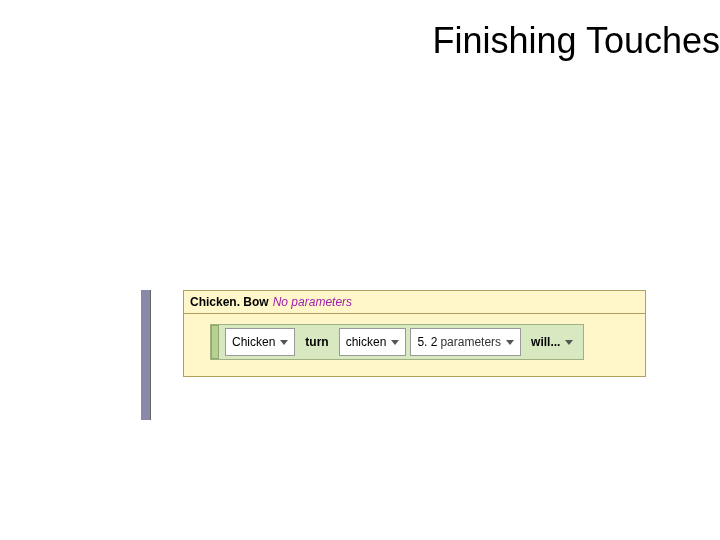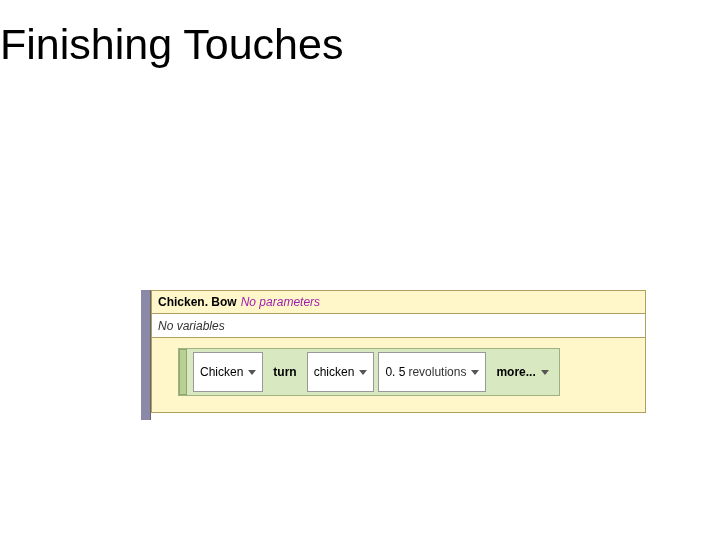--- a/index.html
+++ b/index.html
@@ -16,22 +16,22 @@
     position: relative;
     width: 720px;
     height: 540px;
     box-sizing: border-box;
   }
   .title {
     position: absolute;
     top: 20px;
     left: 0;
     width: 100%;
-    text-align: left;
-    font-size: 43px;
+    text-align: right;
+    font-size: 36px;
     font-weight: 400;
   }
   .bullet-wrap {
     position: absolute;
     top: 90px;
     left: 35px;
     width: 400px;
     font-size: 24px;
     line-height: 1.25;
   }
@@ -65,20 +65,21 @@
   .panel {
     margin-left: 10px;
     font-size: 12px;
     font-family: Verdana, Tahoma, Arial, sans-serif;
   }
   .row {
     border: 1px solid #b0a060;
     background: #fff7c9;
     padding: 4px 6px;
     box-sizing: border-box;
+    margin-left: 32px;
   }
   .row + .row {
     border-top: none;
   }
   .row.params {
     height: 24px;
     display: flex;
     align-items: center;
   }
   .row.params b {
@@ -114,21 +115,21 @@
     width: 6px;
     background: #b8d090;
     border: 1px solid #90a870;
     margin: -3px 2px -3px -4px;
   }
   .tile {
     display: inline-flex;
     align-items: center;
     background: #ffffff;
     border: 1px solid #999;
-    padding: 12px 6px;
+    padding: 6px 6px;
     font-size: 12px;
     font-family: Verdana, Tahoma, Arial, sans-serif;
     gap: 3px;
     white-space: nowrap;
   }
   .tile.no-box {
     background: transparent;
     border: none;
     font-weight: bold;
   }
@@ -155,50 +156,47 @@
   <div class="editor">
     <div class="editor-left-edge"></div>
 
     <div class="panel">
 
       <div class="row params">
         <b>Chicken. Bow</b>
         <span class="gray">No parameters</span>
       </div>
 
-      <div class="row vars">
-        <span>No variables</span>
-      </div>
 
       <div class="row code">
         <span class="stmt">
           <span class="left-tab"></span>
 
           <span class="tile">
             <span>Chicken</span>
             <span class="tri"></span>
           </span>
 
           <span class="tile no-box">
             <b>turn</b>
           </span>
 
           <span class="tile">
             <span>chicken</span>
             <span class="tri"></span>
           </span>
 
           <span class="tile">
-            <span>0. 5</span>
-            <span class="rev-label">revolutions</span>
+            <span>5. 2</span>
+            <span class="rev-label">parameters</span>
             <span class="tri"></span>
           </span>
 
           <span class="tile no-box">
-            <span>more...</span>
+            <span>will...</span>
             <span class="tri"></span>
           </span>
         </span>
       </div>
 
     </div>
   </div>
 
 </div>
 

